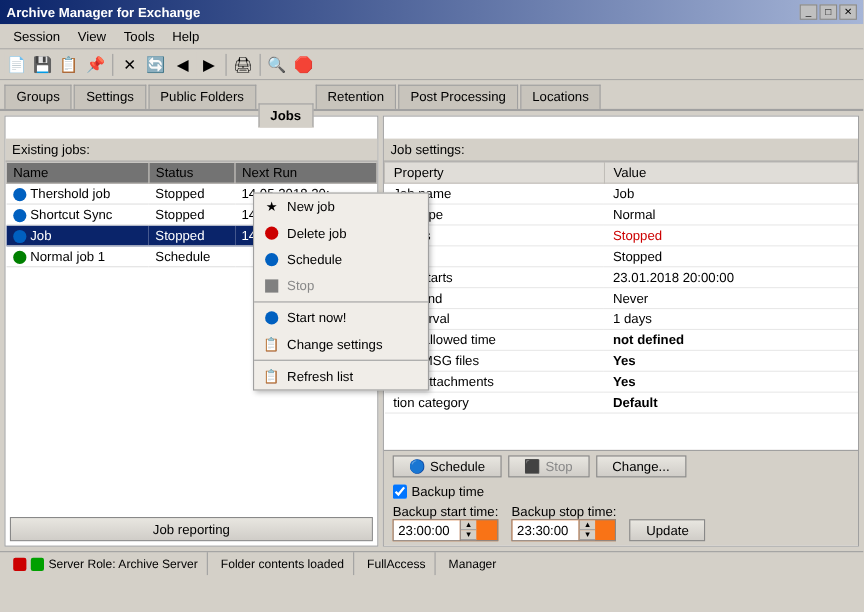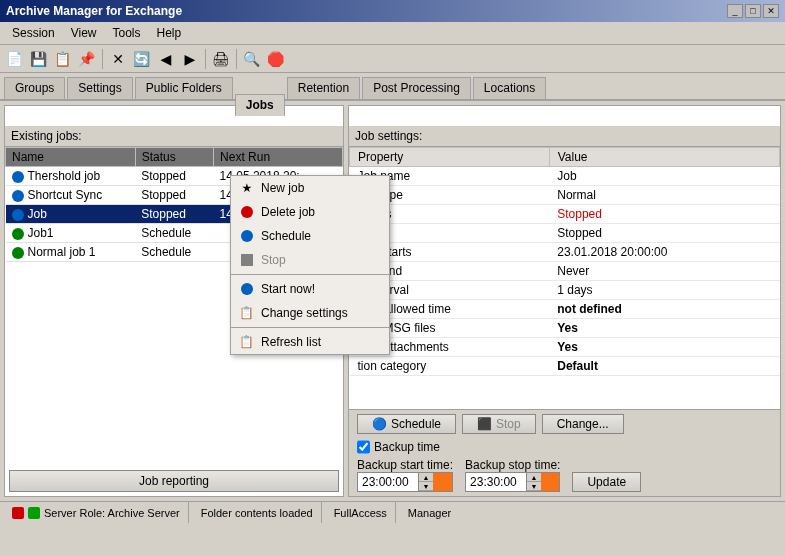--- a/index.html
+++ b/index.html
@@ -348,27 +348,20 @@
     </td>
     <td>Stopped</td>
     <td>14.05.2018 20:...</td>
   </tr>
             <tr class="selected">
     <td>
       <span style="display:inline-block;width:12px;height:12px;border-radius:50%;background:#0060c0;margin-right:4px;vertical-align:middle;"></span>Job
     </td>
     <td>Stopped</td>
     <td>14.05.2018 20:...</td>
-  </tr>
-            <tr>
-    <td>
-      <span style="display:inline-block;width:12px;height:12px;border-radius:50%;background:#008000;margin-right:4px;vertical-align:middle;"></span>Job1
-    </td>
-    <td>Schedule</td>
-    <td></td>
   </tr>
             <tr>
     <td>
       <span style="display:inline-block;width:12px;height:12px;border-radius:50%;background:#008000;margin-right:4px;vertical-align:middle;"></span>Normal job 1
     </td>
     <td>Schedule</td>
     <td></td>
   </tr>
           </tbody>
       </table>

